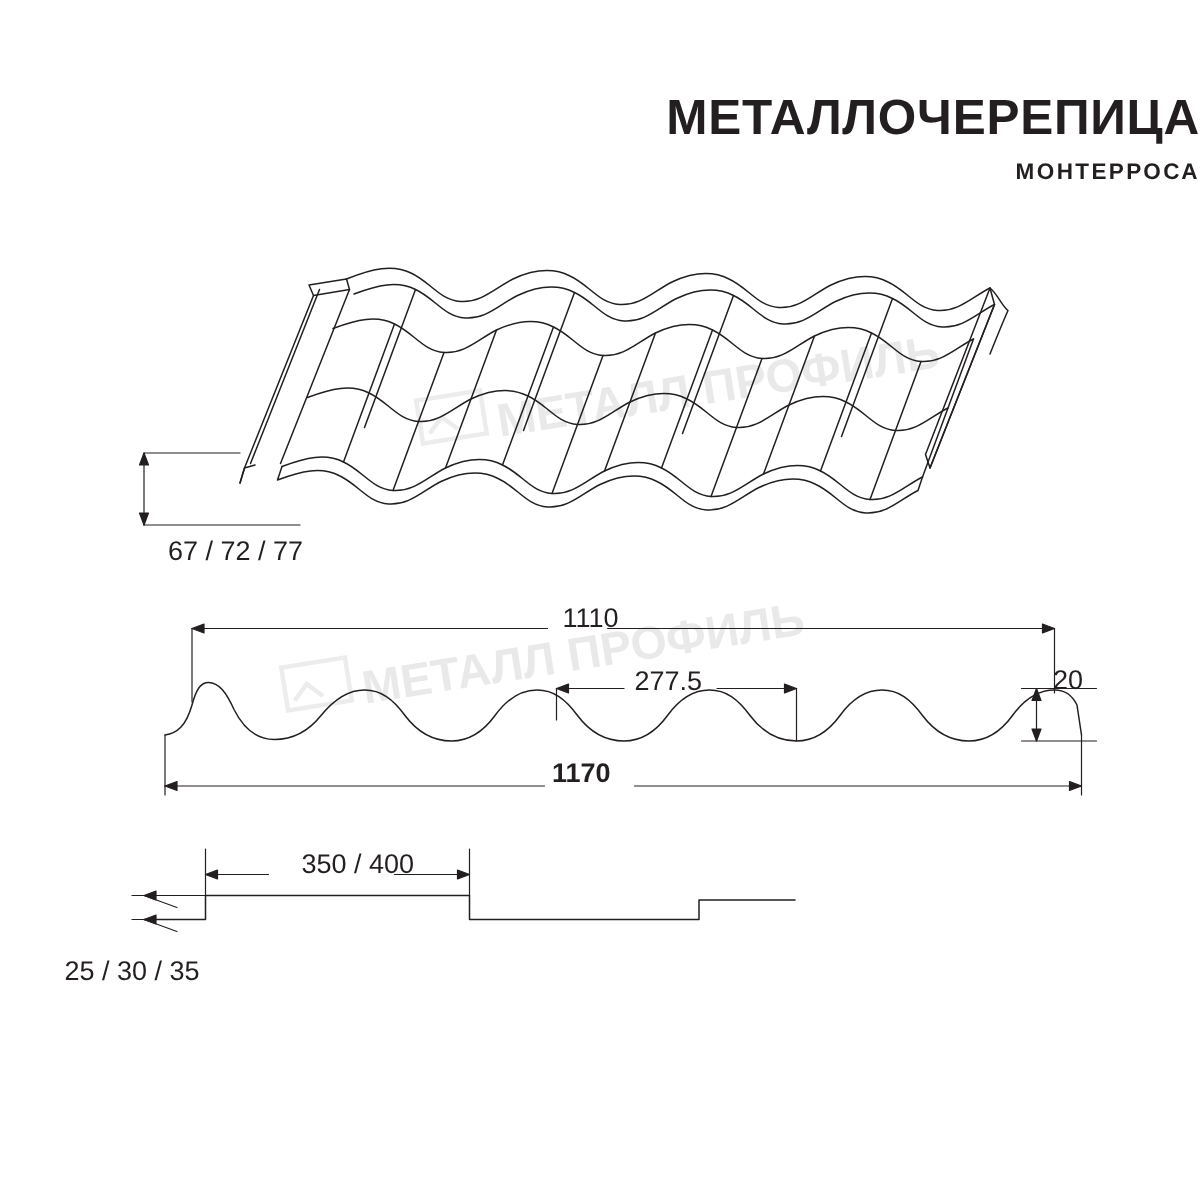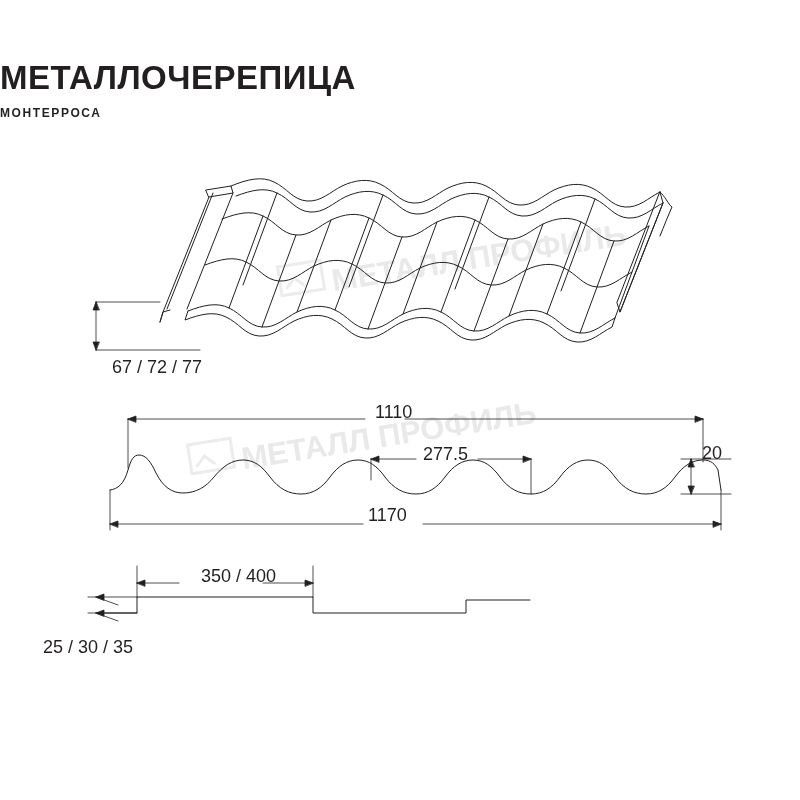--- a/index.html
+++ b/index.html
@@ -18,31 +18,31 @@
   .page {
     position: relative;
     width: 800px;
     height: 800px;
   }
   .title-block {
     position: absolute;
     left: 0;
     top: 60px;
     width: 800px;
-    text-align: left;
+    text-align: right;
   }
   .title {
     font-size: 33px;
     font-weight: bold;
     letter-spacing: 0.5px;
     color: #231f20;
     line-height: 1.1;
   }
   .subtitle {
-    font-size: 12px;
+    font-size: 15px;
     font-weight: bold;
     letter-spacing: 1.6px;
     margin-top: 10px;
     color: #231f20;
   }
   .drawing {
     position: absolute;
     left: 0;
     top: 0;
     width: 800px;
@@ -91,21 +91,21 @@
   .dim-label {
     position: absolute;
     font-size: 18px;
     color: #231f20;
     white-space: nowrap;
   }
   .lbl-thick    { left: 112px; top: 357px; }
   .lbl-1110     { left: 375px; top: 402px; }
   .lbl-277      { left: 423px; top: 444px; }
   .lbl-42       { left: 702px; top: 443px; }
-  .lbl-1170     { left: 368px; top: 505px; }
+  .lbl-1170     { left: 368px; top: 505px; font-weight: bold; }
   .lbl-350      { left: 181px; top: 566px; margin-left: 20px; }
   .lbl-25       { left: 43px; top: 637px; }
 </style>
 </head>
 <body>
 
 <div class="page">
 
   <div class="title-block">
     <div class="title">МЕТАЛЛОЧЕРЕПИЦА</div>

